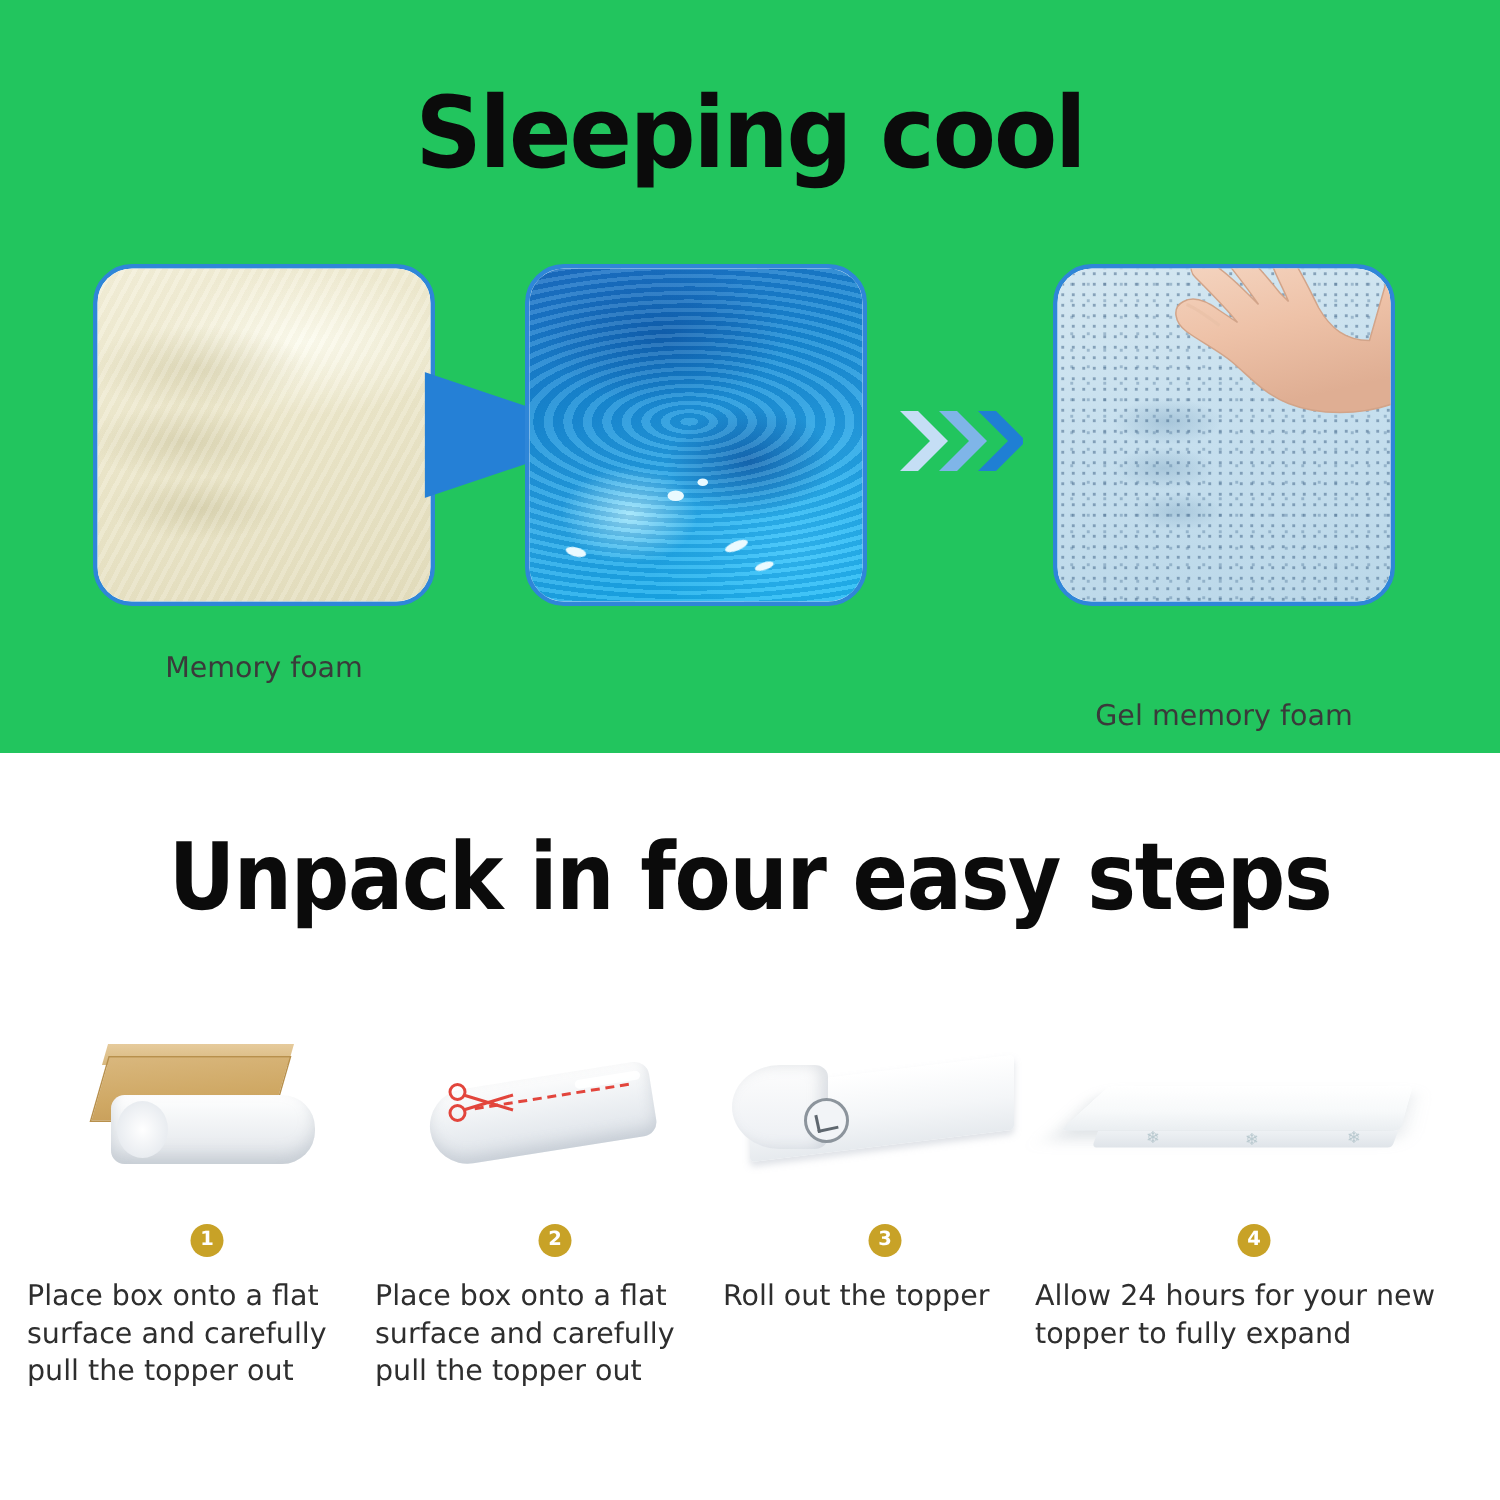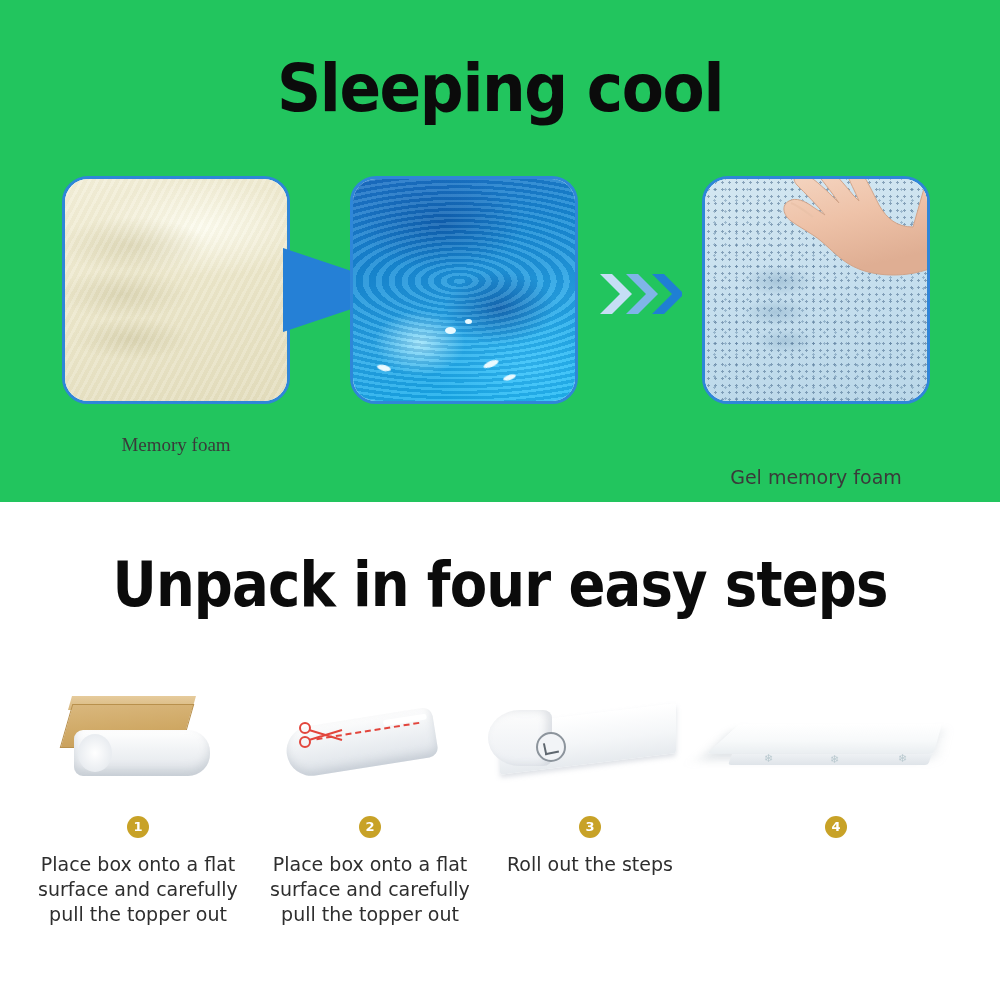--- a/index.html
+++ b/index.html
@@ -114,21 +114,21 @@
   .chevrons{position:absolute;left:598px;top:268px;width:84px;height:52px;}
 
   .cap{
     position:absolute;
     text-align:center;
     font-family:"DejaVu Sans", sans-serif;
     font-size:19px;
     color:#3a3a3a;
     white-space:nowrap;
   }
-  #cap-foam{left:62px;top:434px;width:228px;font-family:Liberation Serif, serif;}
+  #cap-foam{left:62px;top:434px;width:228px;}
   #cap-gel{left:350px;top:434px;width:228px;}
   #cap-gelfoam{left:702px;top:434px;width:228px;margin-top:32px;}
 
   
   .section-unpack{
     position:absolute;left:0;top:502px;width:852px;height:498px;
     background:#ffffff;
   }
   .title-unpack{
     position:absolute;left:0;top:48px;width:1000px;
@@ -155,21 +155,20 @@
     width:22px;height:22px;border-radius:50%;
     background:#c8a227;
     color:#ffffff;
     font-family:"DejaVu Sans", sans-serif;
     font-size:13px;font-weight:bold;
     line-height:22px;text-align:center;
     margin:14px auto 0 auto;
   }
   .step-text{
     margin-top:14px;
-    text-align:center;
     font-family:"DejaVu Sans", sans-serif;
     font-size:19px;
     line-height:25px;
     color:#2e2e2e;
   }
 
   
   .box-carton{
     position:absolute;left:48px;top:12px;width:120px;height:42px;
     background:linear-gradient(175deg,#d9b77d 0%,#cfa864 60%,#c59b56 100%);
@@ -336,26 +335,27 @@
     <div class="step-text">Place box onto a flat surface and carefully pull the topper out</div>
   </div>
 
   <div class="step" id="step-3">
     <div class="step-art">
       <div class="roll-mat"></div>
       <div class="roll-curl"></div>
       <div class="roll-spiral"></div>
     </div>
     <div class="badge">3</div>
-    <div class="step-text">Roll out the steps</div>
+    <div class="step-text">Roll out the topper</div>
   </div>
 
   <div class="step" id="step-4">
     <div class="step-art">
       <div class="slab"></div>
       <div class="slab-edge"></div>
       <span class="leafy" style="left:74px;top:60px;">❄</span>
       <span class="leafy" style="left:140px;top:61px;">❄</span>
       <span class="leafy" style="left:208px;top:60px;">❄</span>
     </div>
     <div class="badge">4</div>
+    <div class="step-text">Allow 24 hours for your new topper to fully expand</div>
   </div>
 </div>
 
 </body></html>

